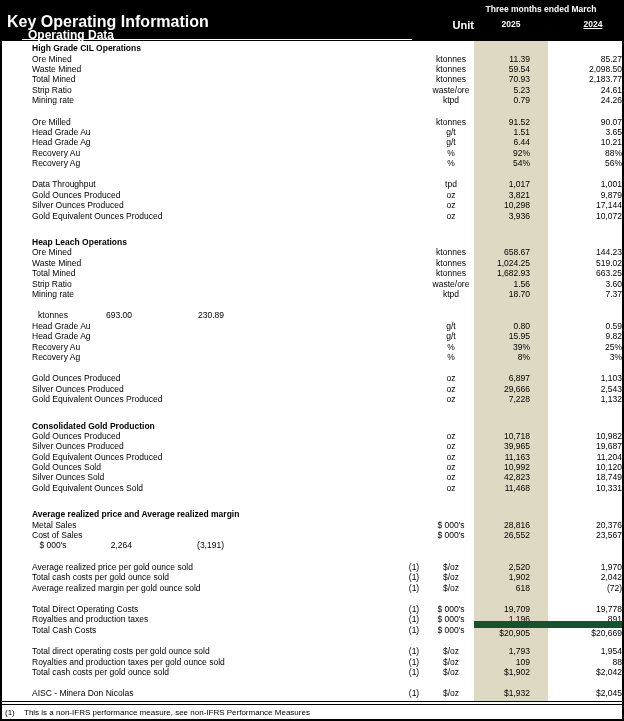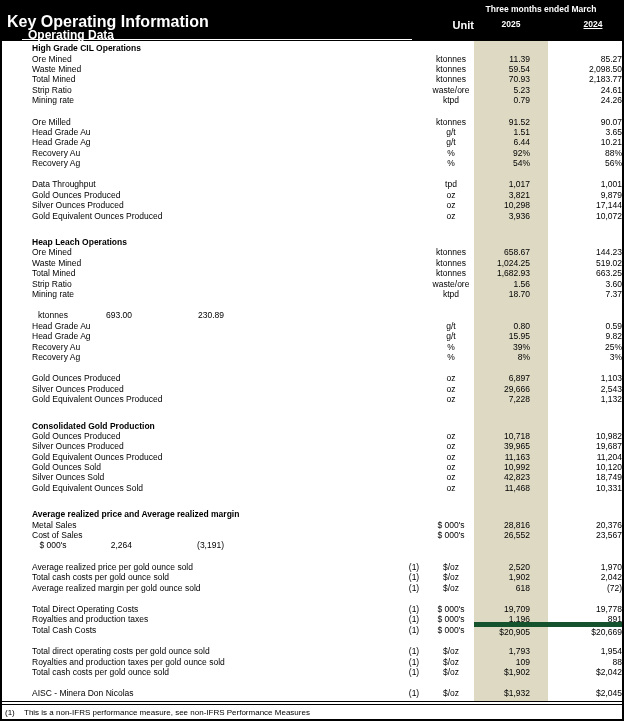--- a/index.html
+++ b/index.html
@@ -42,21 +42,21 @@
   .rows { position:relative; z-index:1; }
 
   .row { display:flex; align-items:center; height:10.4px; font-size:8.5px; line-height:10px; }
   .row .c     { white-space:nowrap; }
   .row .label { flex:1 1 auto; padding-left:30px; overflow:hidden; }
   .row .fn    { flex:0 0 28px; text-align:center; }
   .row .unit  { flex:0 0 46px; text-align:center; }
   .row .v25   { flex:0 0 74px; text-align:right; padding-right:18px; }
   .row .v24   { flex:0 0 74px; text-align:right; }
   .row.section-hdr .label { font-weight:bold; }
-  .row.topline .v25, .row.topline .v24 { border-top:5px solid #14532d; }
+  .row.topline .v25, .row.topline .v24 { border-top:7px solid #14532d; }
 
   .gap-sm { height:11px; }
   .gap-lg { height:16px; }
 
   
   .footbar {
     flex:0 0 18px;
     border-top:4px double #000;
     display:flex; align-items:center;
     font-size:8px;

